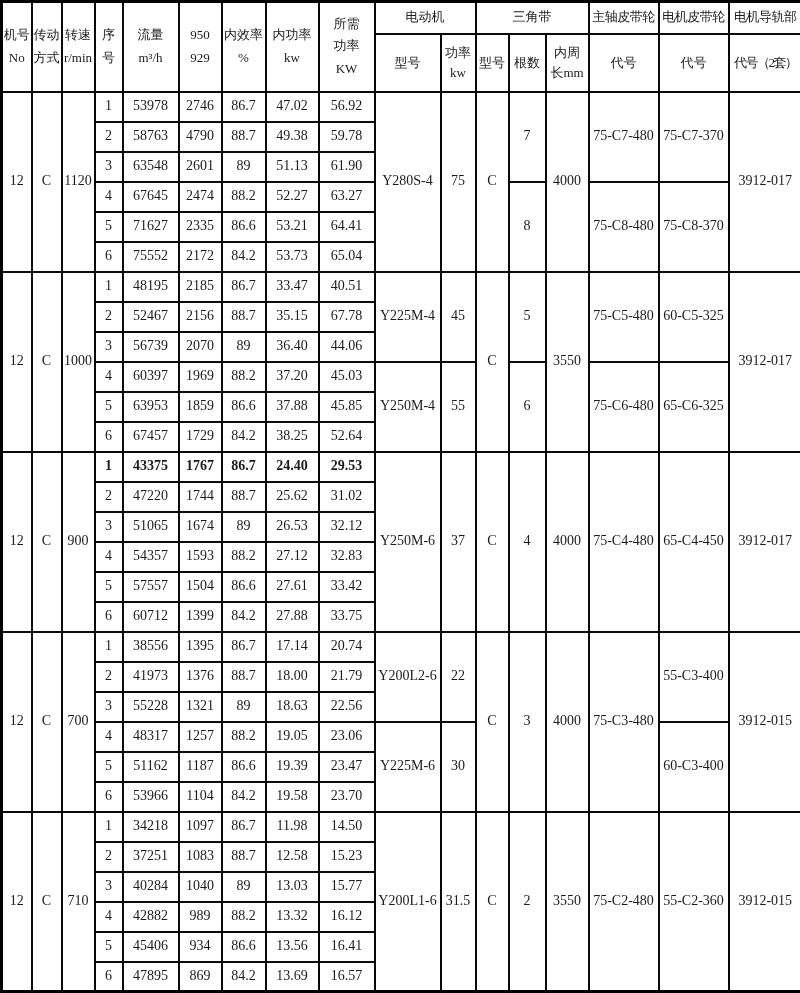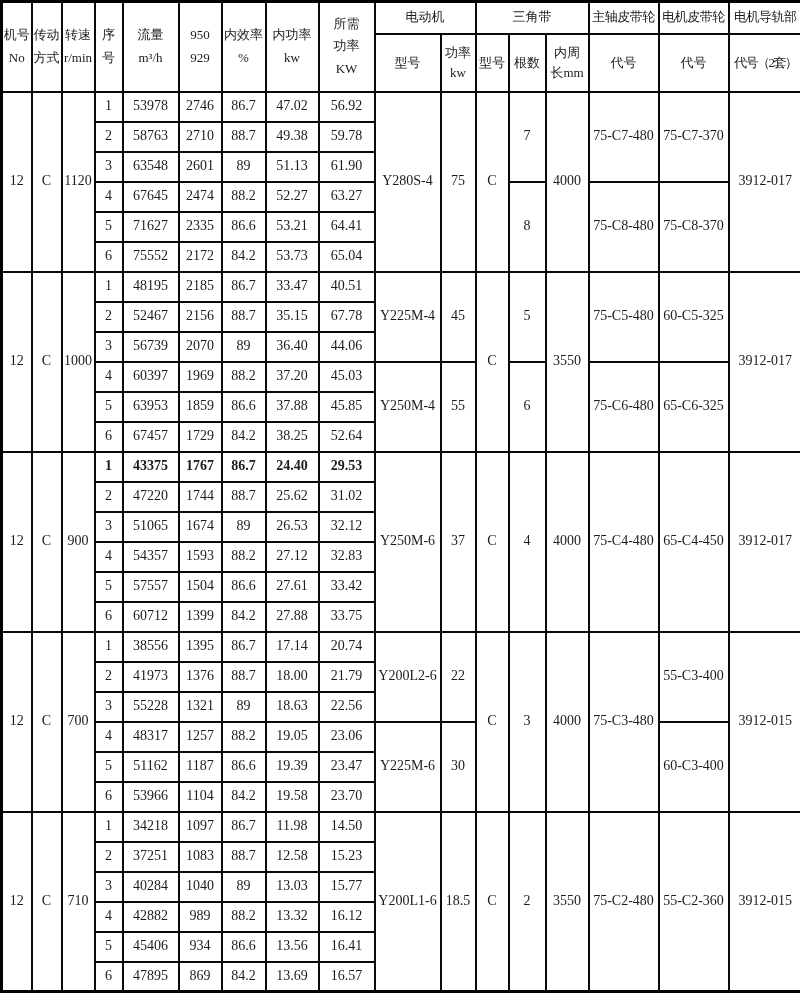--- a/index.html
+++ b/index.html
@@ -133,21 +133,21 @@
           <td data-name="cell-belt_model" rowspan="6">C</td>
           <td data-name="cell-belt_count" rowspan="3">7</td>
           <td data-name="cell-belt_length" rowspan="6">4000</td>
           <td data-name="cell-main_pulley" rowspan="3">75-C7-480</td>
           <td data-name="cell-motor_pulley" rowspan="3">75-C7-370</td>
           <td data-name="cell-rail" rowspan="6">3912-017</td>
         </tr>
         <tr data-name="table-row-block1-2">
           <td data-name="cell-seq" class="per-row">2</td>
           <td data-name="cell-flow" class="per-row">58763</td>
-          <td data-name="cell-pressure" class="per-row">2710</td>
+          <td data-name="cell-pressure" class="per-row">4790</td>
           <td data-name="cell-eff" class="per-row">88.7</td>
           <td data-name="cell-power" class="per-row">49.38</td>
           <td data-name="cell-required" class="per-row">59.78</td>
         </tr>
         <tr data-name="table-row-block1-3">
           <td data-name="cell-seq" class="per-row">3</td>
           <td data-name="cell-flow" class="per-row">63548</td>
           <td data-name="cell-pressure" class="per-row">2601</td>
           <td data-name="cell-eff" class="per-row">89</td>
           <td data-name="cell-power" class="per-row">51.13</td>
@@ -369,21 +369,21 @@
           <td data-name="cell-machine_no" rowspan="6">12</td>
           <td data-name="cell-drive" rowspan="6">C</td>
           <td data-name="cell-speed" rowspan="6">710</td>
           <td data-name="cell-seq" class="per-row">1</td>
           <td data-name="cell-flow" class="per-row">34218</td>
           <td data-name="cell-pressure" class="per-row">1097</td>
           <td data-name="cell-eff" class="per-row">86.7</td>
           <td data-name="cell-power" class="per-row">11.98</td>
           <td data-name="cell-required" class="per-row">14.50</td>
           <td data-name="cell-motor_model" rowspan="6">Y200L1-6</td>
-          <td data-name="cell-motor_power" rowspan="6">18.5</td>
+          <td data-name="cell-motor_power" rowspan="6">31.5</td>
           <td data-name="cell-belt_model" rowspan="6">C</td>
           <td data-name="cell-belt_count" rowspan="6">2</td>
           <td data-name="cell-belt_length" rowspan="6">3550</td>
           <td data-name="cell-main_pulley" rowspan="6">75-C2-480</td>
           <td data-name="cell-motor_pulley" rowspan="6">55-C2-360</td>
           <td data-name="cell-rail" rowspan="6">3912-015</td>
         </tr>
         <tr data-name="table-row-block5-2">
           <td data-name="cell-seq" class="per-row">2</td>
           <td data-name="cell-flow" class="per-row">37251</td>

